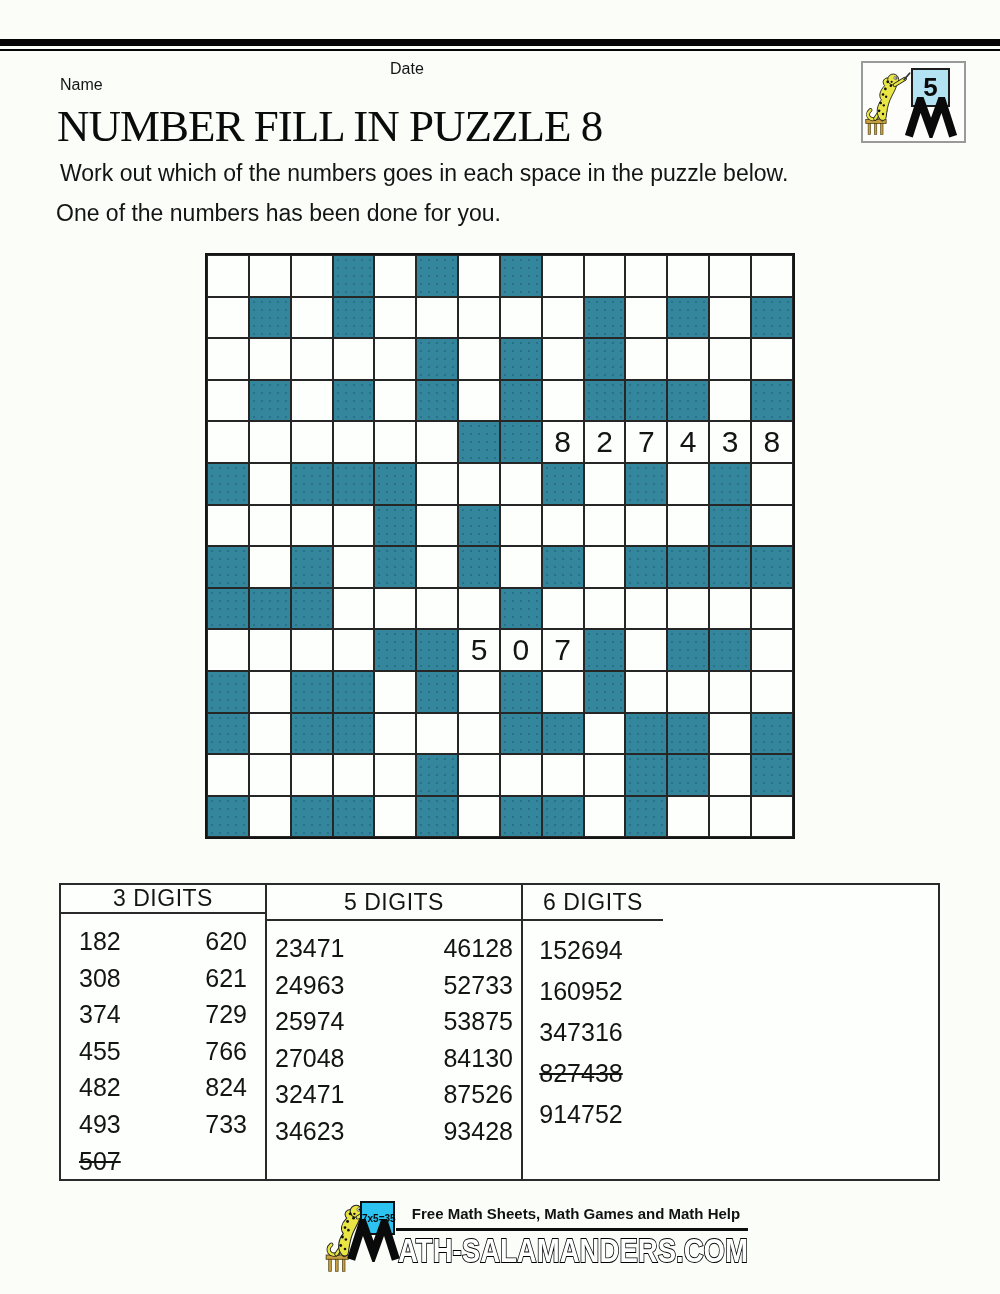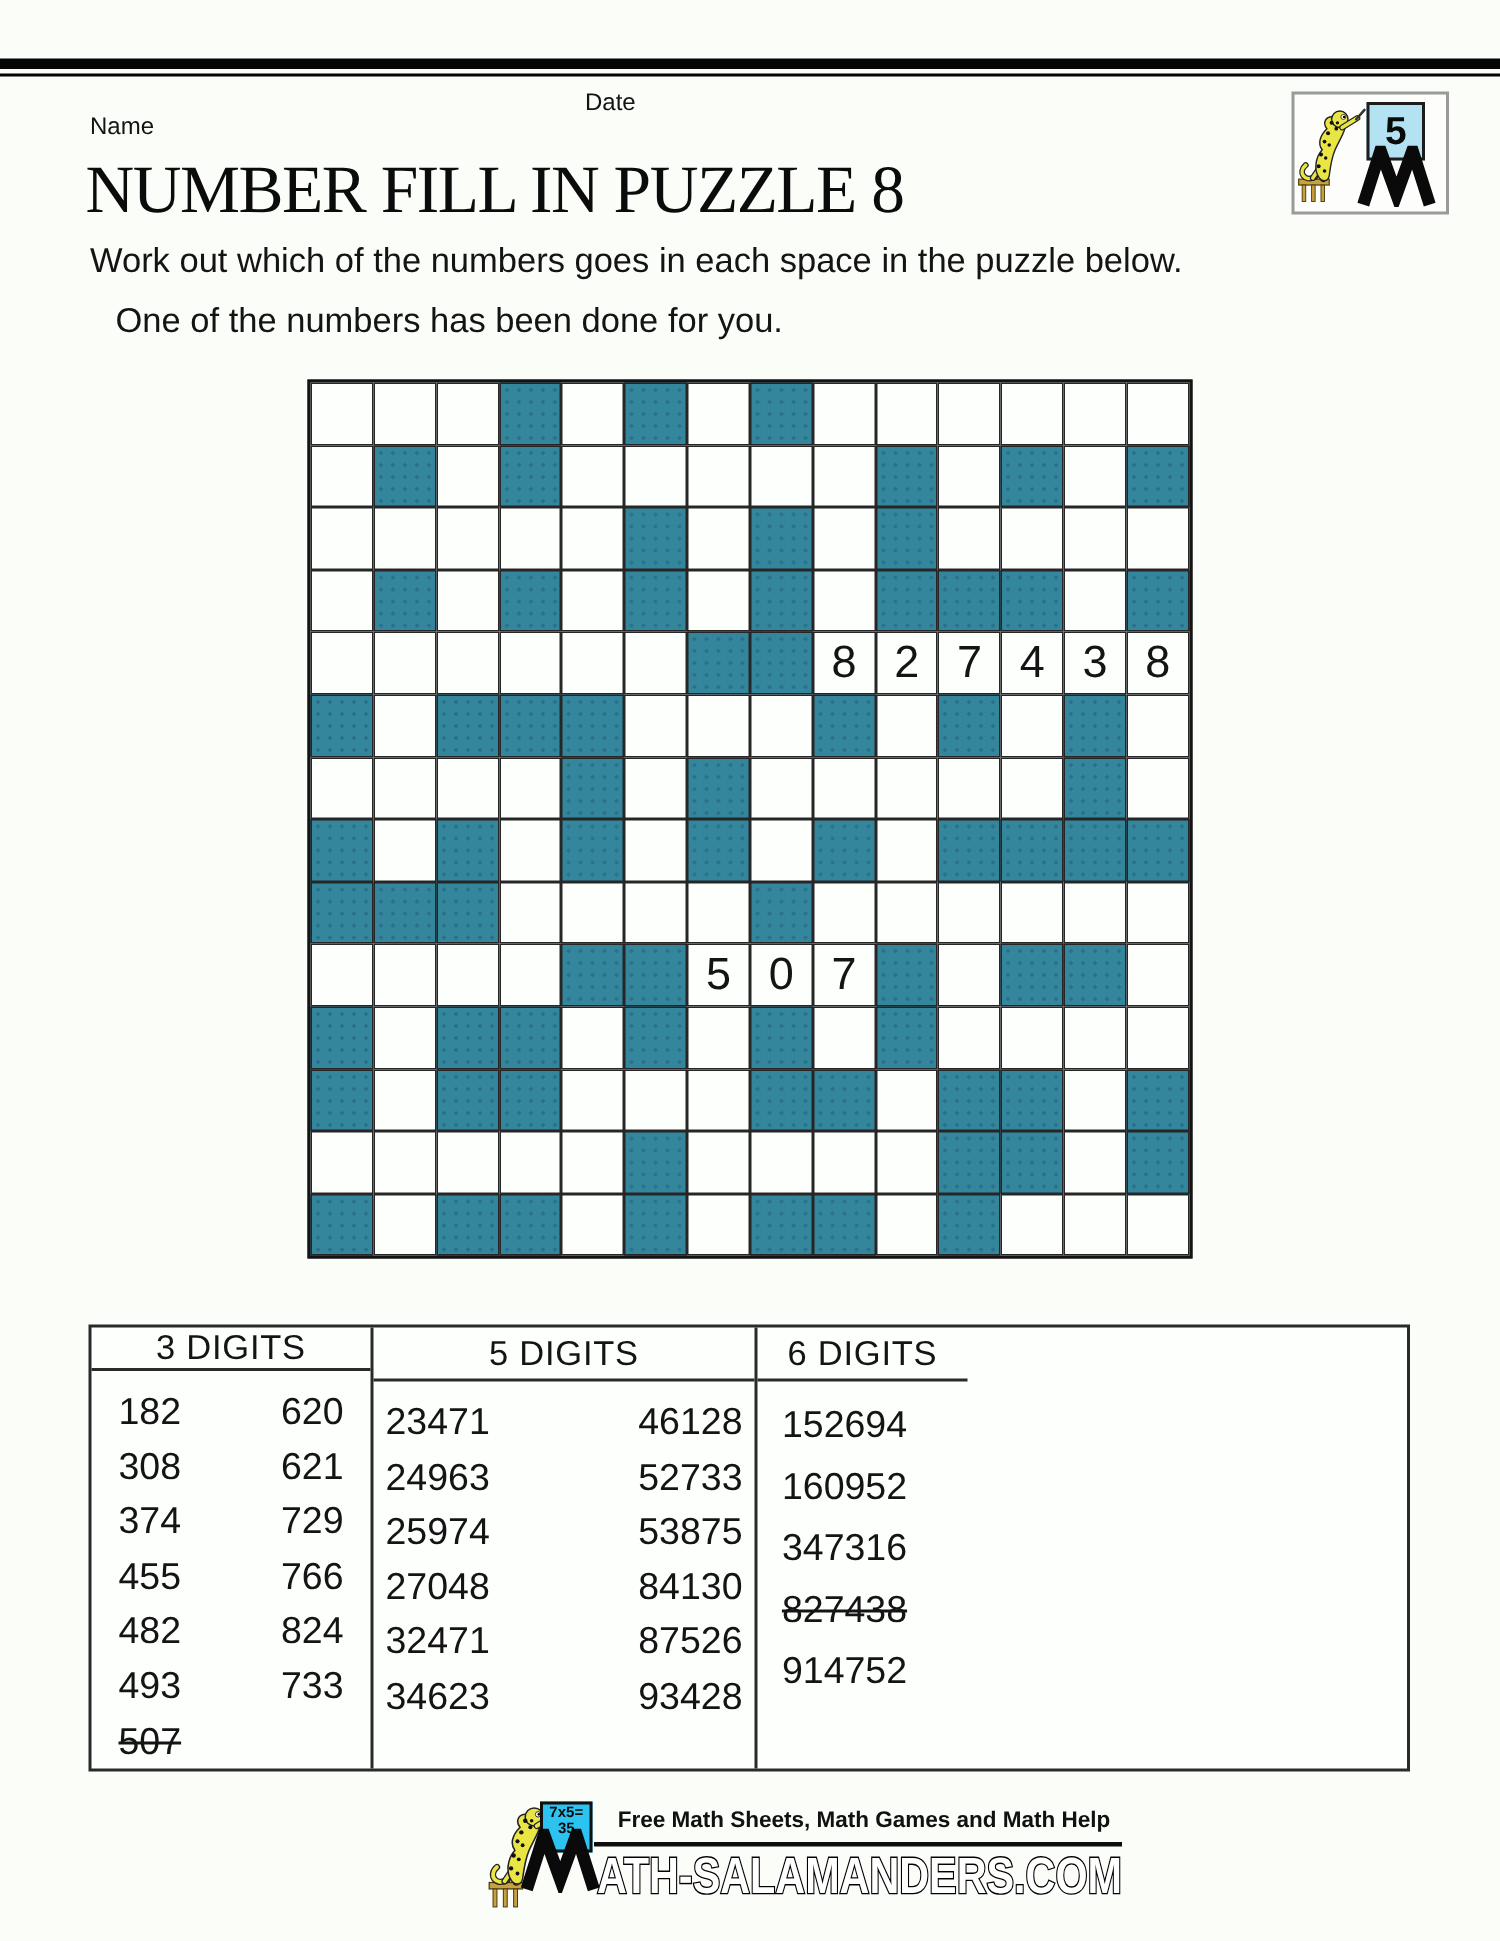--- a/index.html
+++ b/index.html
@@ -18,21 +18,21 @@
   
   .hlogo{position:absolute;left:861px;top:61px;width:101px;height:78px;background:#fdfdfb;border:2px solid #9a9a9a;}
   .hlogo .sala{position:absolute;left:2px;top:6px;width:47px;height:68px;}
   .hlogo .sign{position:absolute;left:48px;top:5px;width:35px;height:35px;border:2px solid #1d1d1d;
     display:flex;align-items:center;justify-content:center;font-size:26px;font-weight:bold;color:#0a0a0a;}
   .hlogo .mzig{position:absolute;left:41px;top:34px;width:54px;height:41px;}
 
   .title{position:absolute;left:57px;top:100px;font-family:"Liberation Serif", serif;
     font-size:45px;letter-spacing:-1px;color:#0b0b0b;white-space:nowrap;}
   .instr1{position:absolute;left:60px;top:160px;font-size:23px;}
-  .instr2{position:absolute;left:77px;top:200px;font-size:23px;}
+  .instr2{position:absolute;left:56px;top:200px;font-size:23px;}
 
   
   .grid{
     position:absolute;left:205px;top:253px;
     display:grid;grid-template-columns:repeat(14,41.85px);grid-template-rows:repeat(14,41.6px);
     border:2px solid #141414;background:#141414;
   }
   .cell{
     border:1px solid #262626;background:#fdfffd;
     display:flex;align-items:center;justify-content:center;
@@ -42,38 +42,38 @@
     background-color:var(--teal,#34869d);
     background-image:radial-gradient(var(--teal-dot,#2a7089) 1px, rgba(0,0,0,0) 1.4px);
     background-size:8px 8px;
   }
 
   
   .bank{position:absolute;left:59px;top:883px;width:881px;height:298px;border:2px solid #2a2a2a;
     display:flex;background:#fdfffd;box-sizing:border-box;}
   .bank-col{box-sizing:border-box;border-right:2px solid #2a2a2a;display:flex;flex-direction:column;}
   .bank-col:last-child{border-right:none;}
-  .bank-col.col0{width:188px}.bank-col.col1{width:263px}.bank-col.col2{width:256px}.bank-col.col3{width:140px}
+  .bank-col.col0{width:206px}.bank-col.col1{width:263px}.bank-col.col2{width:256px}.bank-col.col3{width:140px}
   .bank-header{height:34px;border-bottom:2px solid #2a2a2a;display:flex;align-items:center;justify-content:center;
     font-size:23px;letter-spacing:0.5px;}
   .bank-body{display:flex;justify-content:space-between;flex:1;}
   .col0 .bank-body{padding:9px 18px 0;}
   .col1 .bank-body{padding:9px 22px 0;}
   .col2 .bank-body{padding:9px 8px 0;}
   .col3 .bank-body{justify-content:center;padding:9px 24px 0 0;}
   .numcol{display:flex;flex-direction:column;}
   .num{font-size:25px;line-height:36.6px;text-align:left;}
   .col3 .num{line-height:41px;}
   .num.struck{text-decoration:line-through;text-decoration-thickness:2px;}
 
   
   .footer{position:absolute;left:300px;top:1195px;width:470px;height:95px;}
   .footer .sala{position:absolute;left:24px;top:6px;width:54px;height:72px;}
   .footer .sign{position:absolute;left:60px;top:6px;width:31px;height:30px;border:2px solid #101010;
-    display:flex;flex-direction:column;align-items:center;justify-content:flex-start;
+    display:flex;flex-direction:row;align-items:center;justify-content:flex-start;
     font-size:10px;font-weight:bold;line-height:11px;color:#0a0a0a;}
   .footer .mzig{position:absolute;left:47px;top:24px;width:53px;height:43px;}
   .tagline{position:absolute;left:100px;top:10px;width:352px;text-align:center;
     font-size:15px;font-weight:bold;color:#111;}
   .fdivider{position:absolute;left:96px;top:33px;width:352px;height:3px;background:#0d0d0d;}
   .wordmark{position:absolute;left:96px;top:37px;}
 </style>
 </head>
 <body>
 

